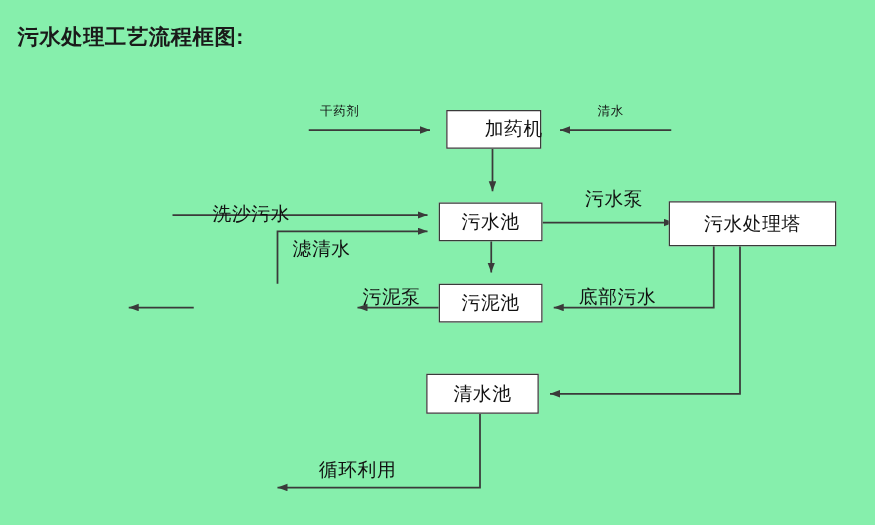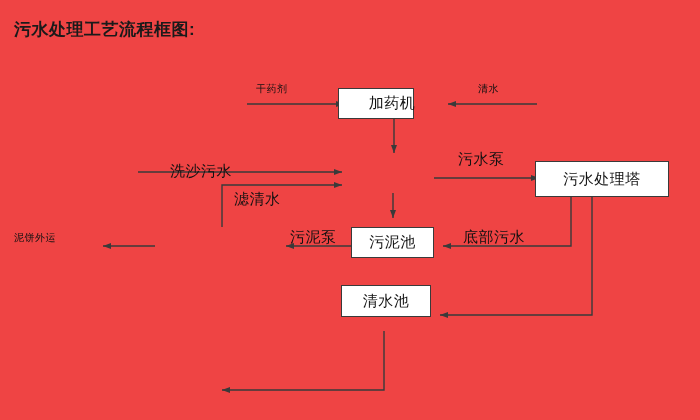--- a/index.html
+++ b/index.html
@@ -7,21 +7,21 @@
     padding: 0;
     background: #ffffff;
   }
   body {
     font-family: "Liberation Sans", "DejaVu Sans", sans-serif;
   }
   #canvas {
     position: relative;
     width: 700px;
     height: 420px;
-    background: #ef4444;
+    background: #86efac;
     overflow: hidden;
   }
   #page-title {
     position: absolute;
     left: 14px;
     top: 18px;
     font-size: 17px;
     font-weight: bold;
     color: #1a1a1a;
     letter-spacing: 0.5px;
@@ -95,40 +95,41 @@
 
       <path d="M155,246 L103,246" marker-end="url(#ah)"></path>
 
       <path d="M592,197 L592,315 L440,315" marker-end="url(#ah)"></path>
 
       <path d="M384,331 L384,390 L222,390" marker-end="url(#ah)"></path>
 
     </g>
   </svg>
 
-  <div class="node-box" style="left:338px; top:88px;  width:76px;  height:31px;padding-left:32px;">加药机</div>
+  <div class="node-box" style="left:357px; top:88px;  width:76px;  height:31px;padding-left:32px;">加药机</div>
 
+  <div class="node-box" style="left:351px; top:162px; width:83px;  height:31px;">污水池</div>
 
   <div class="node-box" style="left:535px; top:161px; width:134px; height:36px;">污水处理塔</div>
 
   <div class="node-box" style="left:351px; top:227px; width:83px;  height:31px;">污泥池</div>
 
 
-  <div class="node-box" style="left:341px; top:285px; width:90px;  height:32px;">清水池</div>
+  <div class="node-box" style="left:341px; top:299px; width:90px;  height:32px;">清水池</div>
 
   <div class="ext-label" style="left:256px; top:82px;">干药剂</div>
 
   <div class="ext-label" style="left:478px; top:82px;">清水</div>
 
   <div class="edge-label" style="left:170px; top:150px;margin-top:12px;">洗沙污水</div>
 
   <div class="edge-label" style="left:234px; top:190px;">滤清水</div>
 
-  <div class="edge-label" style="left:458px; top:150px;">污水泵</div>
+  <div class="edge-label" style="left:468px; top:150px;">污水泵</div>
 
   <div class="edge-label" style="left:290px; top:228px;">污泥泵</div>
 
   <div class="edge-label" style="left:463px; top:228px;">底部污水</div>
 
-  <div class="ext-label" style="left:14px;  top:231px;">泥饼外运</div>
 
+  <div class="edge-label" style="left:255px; top:367px;">循环利用</div>
 
 </div>
 
 </body></html>

